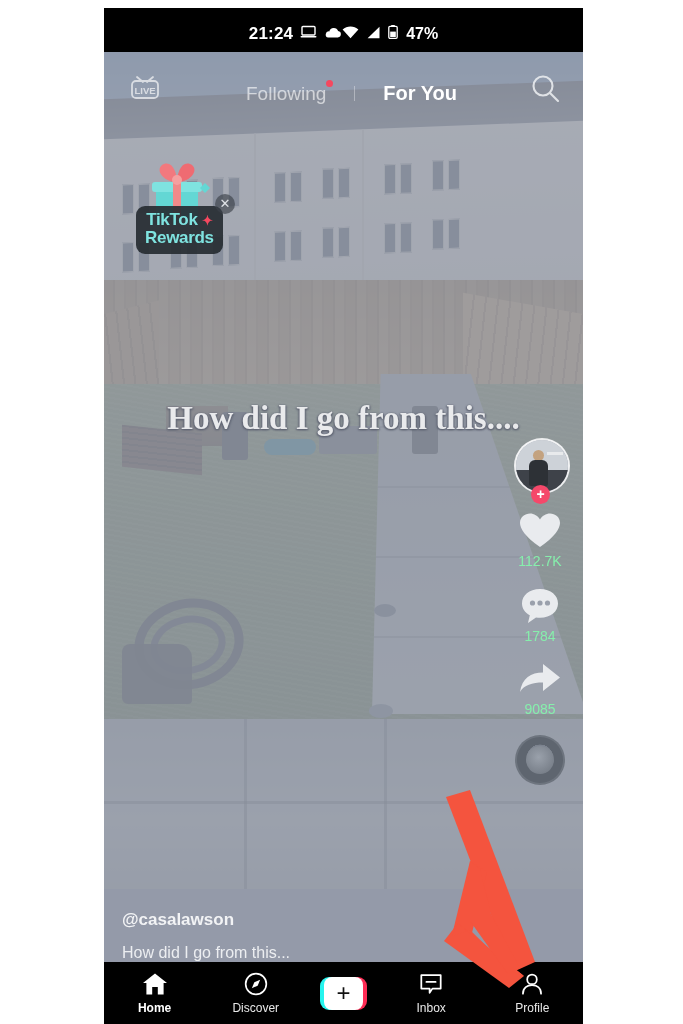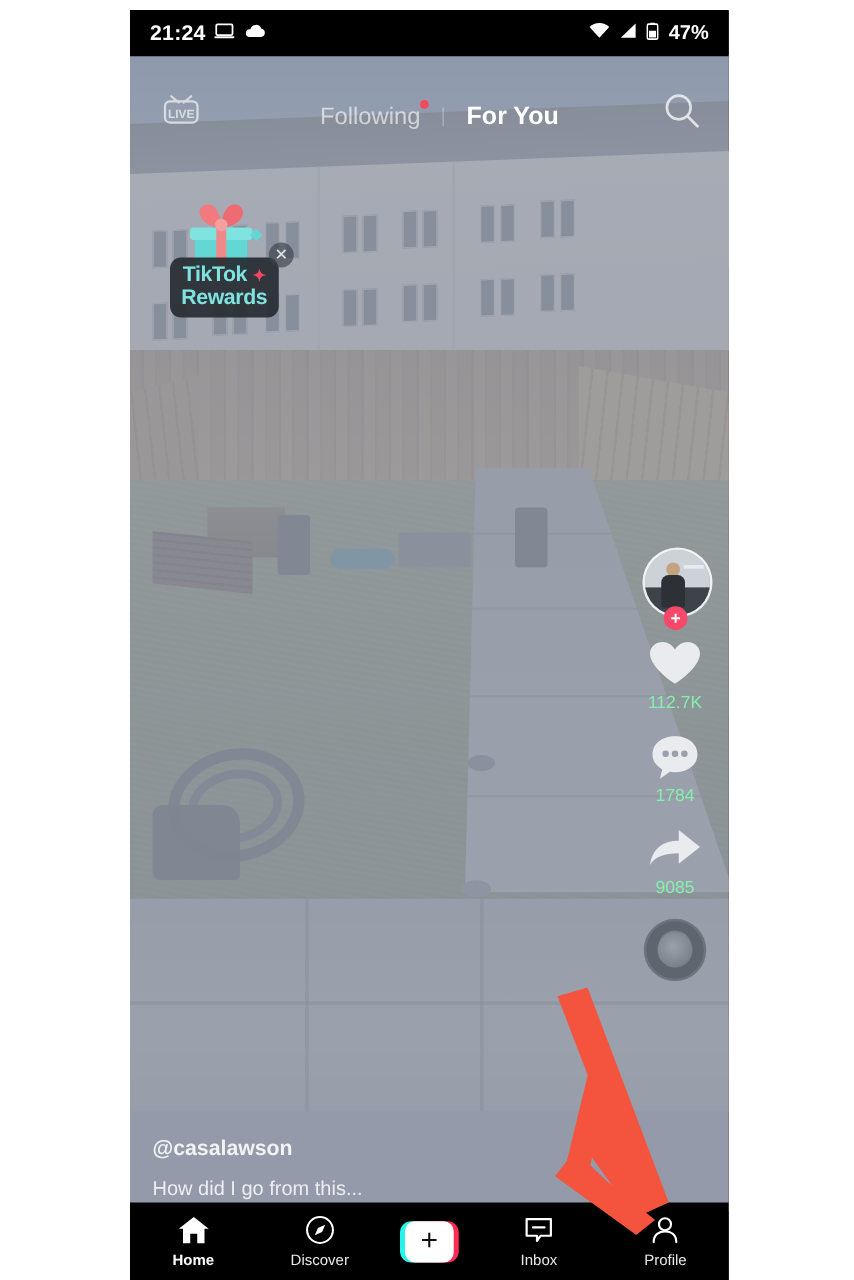--- a/index.html
+++ b/index.html
@@ -17,27 +17,27 @@
   
   #phone {
     position: absolute;
     left: 104px; top: 8px;
     width: 479px; height: 1016px;
     background: #000;
     overflow: hidden;
   }
   
   #status-bar {
-    position: absolute; left: 0; top: 1px;
+    position: absolute; left: 0; top: 8px;
     width: 479px; height: 36px;
     background: #000;
     color: #fff;
     display: flex;
     align-items: center;
-    justify-content: space-between;
+    justify-content: center;
     padding: 0 16px;
     box-sizing: border-box;
     font-size: 16px;
     font-weight: bold;
     z-index: 40;
   }
   .sb-left, .sb-right { display: flex; align-items: center; gap: 7px; }
   .sb-time { font-size: 17px; font-weight: bold; letter-spacing: .2px; }
   .sb-ico { display: inline-block; }
   .sb-batt-txt { font-size: 16px; font-weight: bold; margin-left: 1px; }
@@ -174,21 +174,21 @@
     display:flex; align-items:center;
     color:#fff;
   }
   #live-btn {
     position:absolute; left:24px; top:28px;
     width:34px; height:30px;
     opacity:.85;
   }
   #feed-tabs {
     position:absolute; left:16px; right:0; top:38px;
-    display:flex; justify-content:center; align-items:center; gap:18px;text-align:center;
+    display:flex; justify-content:center; align-items:center; gap:28px;text-align:center;
   }
   .tab {
     font-size:19px; color: rgba(255,255,255,.62); position:relative; white-space:nowrap;
   }
   .tab.active { color:#ffffff; font-weight:bold; font-size:20px; }
   .tab-dot {
     position:absolute; right:-7px; top:-3px;
     width:7px; height:7px; border-radius:50%; background:#f5485f;
   }
   .tab-sep {
@@ -474,20 +474,21 @@
       <div class="pill">
         <div class="t1">
           <span>TikTok</span>
           <span class="spark">✦</span>
         </div>
         <div class="t2">Rewards</div>
       </div>
       <div id="rewards-close">✕</div>
     </div>
 
+    <div id="video-text">How did I go from this....</div>
 
     <div id="rail">
 
       <div id="avatar-wrap">
         <div id="avatar">
           <div class="room-wall"></div>
           <div class="room-floor"></div>
           <div class="shelf"></div>
           <div class="person-head"></div>
           <div class="person-body"></div>

